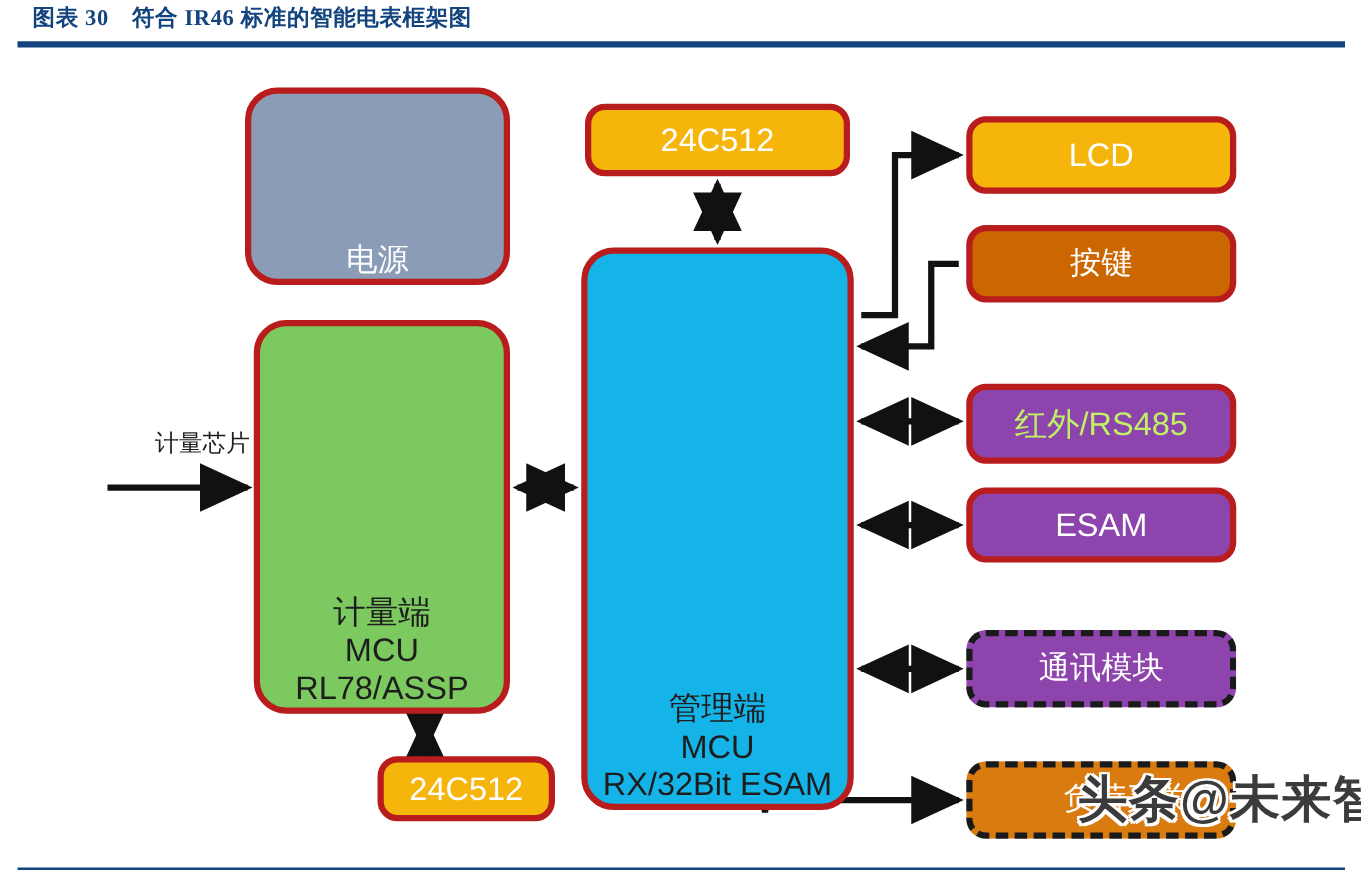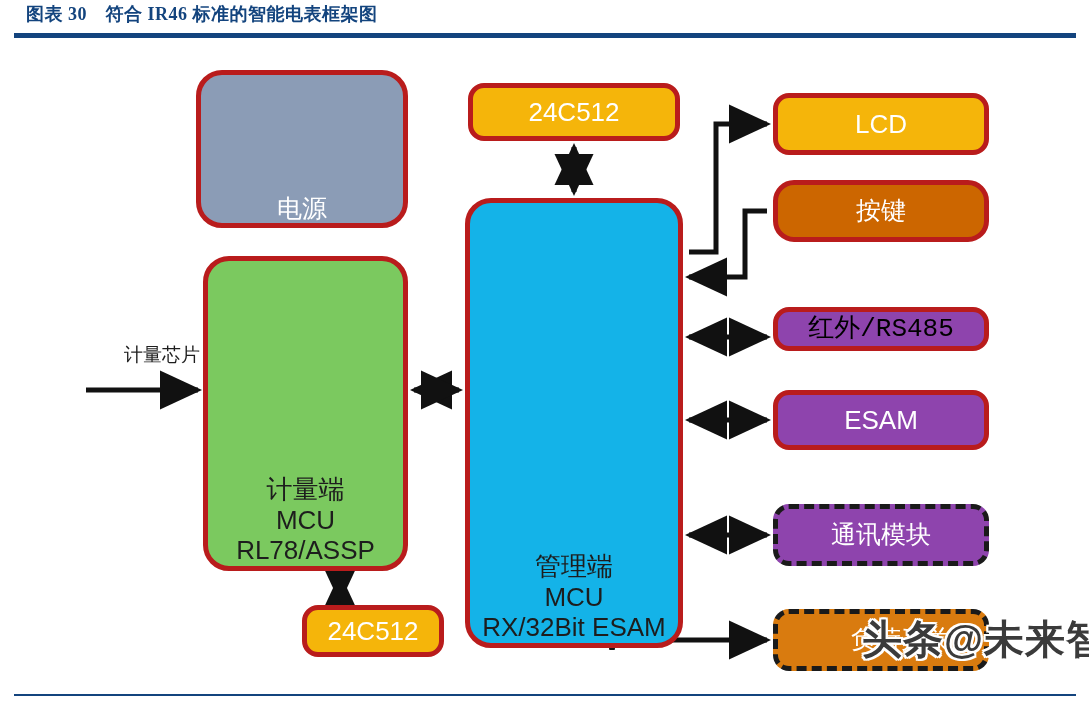--- a/index.html
+++ b/index.html
@@ -273,24 +273,24 @@
       </div>
       <div class="node rounded-md" style="left: 468px; top: 43px; width: 212px; height: 58px; background: rgb(245, 181, 10); color: rgb(255, 255, 255);">
         <span class="line fs-box">24C512</span>
       </div>
       <div class="node rounded-md" style="left: 302px; top: 565px; width: 142px; height: 52px; background: rgb(245, 181, 10); color: rgb(255, 255, 255);">
         <span class="line fs-box">24C512</span>
       </div>
       <div class="node rounded-md" style="left: 773px; top: 53px; width: 216px; height: 62px; background: rgb(245, 181, 10); color: rgb(255, 255, 255);">
         <span class="line fs-box">LCD</span>
       </div>
-      <div class="node rounded-md" style="left: 773px; top: 140px; width: 216px; height: 62px; background: rgb(204, 102, 0); color: rgb(255, 255, 255); border-radius: 21px;">
+      <div class="node rounded-md" style="left: 773px; top: 140px; width: 216px; height: 62px; background: rgb(204, 102, 0); color: rgb(255, 255, 255);">
         <span class="line fs-cjk-lg">按键</span>
       </div>
-      <div class="node rounded-md" style="left: 773px; top: 267px; width: 216px; height: 44px; background: rgb(142, 68, 173); color: #000000; font-family: Liberation Mono, monospace;">
+      <div class="node rounded-md" style="left: 773px; top: 267px; width: 216px; height: 64px; background: rgb(142, 68, 173); color: #bef264;">
         <span class="line fs-box">红外/RS485</span>
       </div>
       <div class="node rounded-md" style="left: 773px; top: 350px; width: 216px; height: 60px; background: rgb(142, 68, 173); color: rgb(255, 255, 255);">
         <span class="line fs-box">ESAM</span>
       </div>
       <div class="node rounded-md dashed" style="left: 773px; top: 464px; width: 216px; height: 62px; background: rgb(142, 68, 173); color: rgb(255, 255, 255);">
         <span class="line fs-cjk-lg">通讯模块</span>
       </div>
       <div class="node rounded-md dashed" style="left: 773px; top: 569px; width: 216px; height: 62px; background: rgb(217, 123, 15); color: rgb(255, 255, 255); padding-left: 40px;">
         <span class="line fs-cjk-lg">负荷开关</span>

